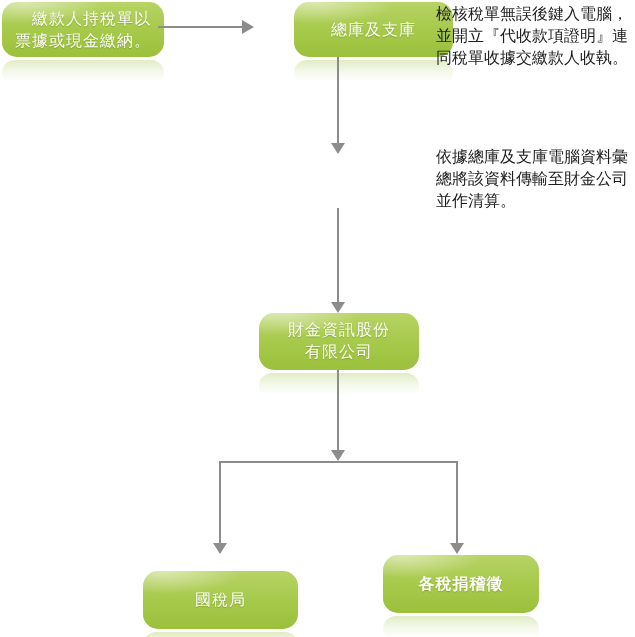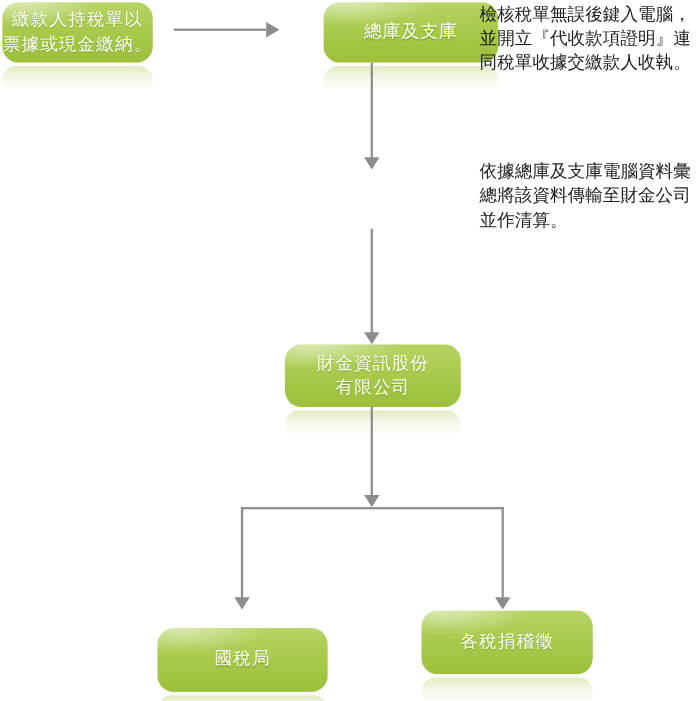--- a/index.html
+++ b/index.html
@@ -39,26 +39,26 @@
     top: 100%;
     margin-top: 3px;
     height: 26px;
     border-radius: 15px;
     background: linear-gradient(to bottom,
       rgba(155,192,59,0.30) 0%,
       rgba(155,192,59,0.10) 45%,
       rgba(155,192,59,0) 85%);
   }
 
-  #node-taxpayer     { left: 2px;   top: 2px;   width: 137px; height: 55px; }
+  #node-taxpayer     { left: 2px;   top: 2px;   width: 162px; height: 55px; text-align: right; }
   #node-treasury     { left: 259px; top: 2px;   width: 159px; height: 55px; margin-left: 35px; }
   #node-info-dept    { left: 259px; top: 153px; width: 160px; height: 55px; }
   #node-fisc         { left: 259px; top: 313px; width: 160px; height: 57px; font-family: Liberation Mono, monospace; }
   #node-national-tax { left: 143px; top: 571px; width: 155px; height: 58px; }
-  #node-tax-offices  { left: 383px; top: 555px; width: 156px; height: 58px; }
+  #node-tax-offices  { left: 383px; top: 555px; width: 156px; height: 58px; font-weight: bold; }
 
   
   .vline { position: absolute; width: 2px;  background: #8c8c8c; }
   .hline { position: absolute; height: 2px; background: #8c8c8c; }
   .arrow-down {
     position: absolute; width: 0; height: 0;
     border-left: 7px solid transparent;
     border-right: 7px solid transparent;
     border-top: 11px solid #8c8c8c;
   }

